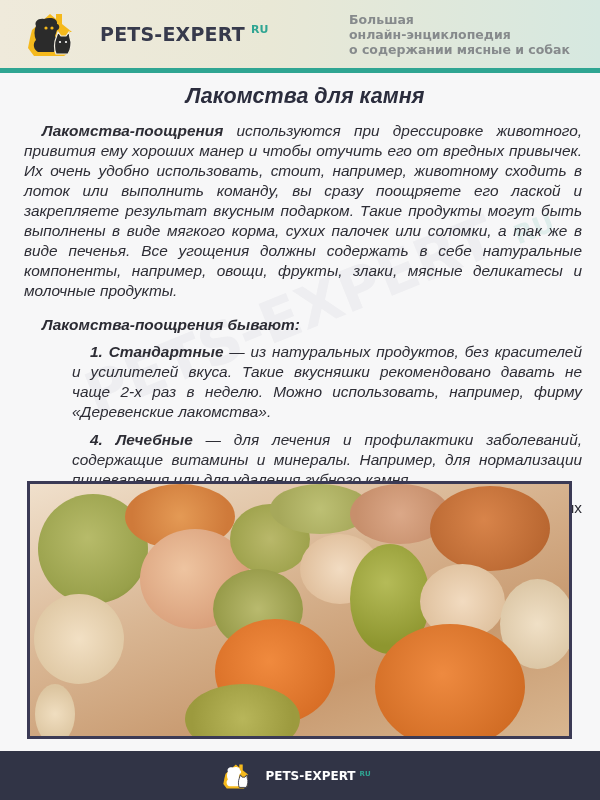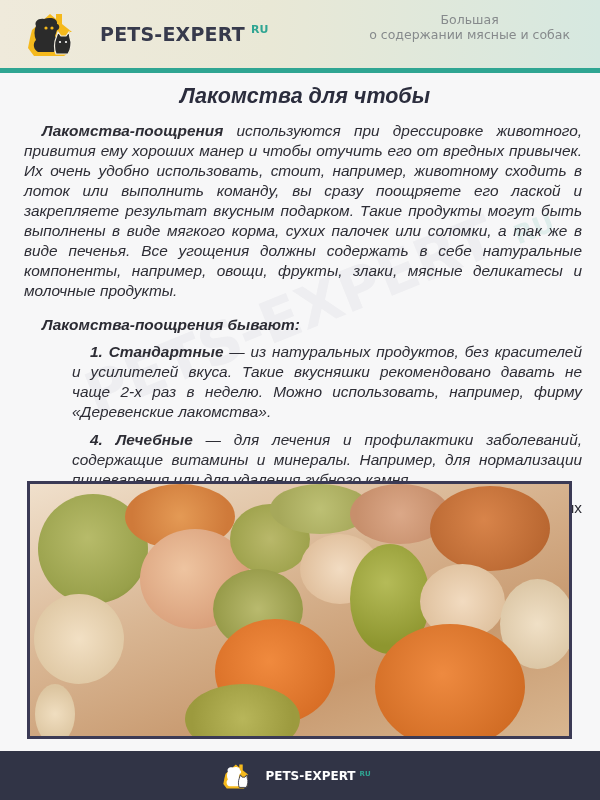--- a/index.html
+++ b/index.html
@@ -25,23 +25,24 @@
   .logo-mark { width: 56px; height: 52px; position: relative; }
   .logo-text {
     margin-left: 20px; font-family: "DejaVu Sans", sans-serif; font-weight: bold;
     font-size: 19px; color: #373a4c; letter-spacing: 0.2px;
   }
   .logo-ru {
     font-family: "DejaVu Sans", sans-serif; font-weight: bold; font-size: 11px;
     color: #2fa592; margin-left: 6px; position: relative; top: -5px;
   }
   .tagline {
-    position: absolute; right: 30px; top: 12px; text-align: center;
+    position: absolute; right: 30px; top: 12px; text-align: left;
     font-family: "DejaVu Sans", sans-serif; font-size: 12.5px; line-height: 15px;
     color: #868a8c;
+    font-weight: bold;
   }
   
   .watermark {
     position: absolute; left: 70px; top: 270px; transform: rotate(-22deg);
     font-family: "DejaVu Sans", sans-serif; font-weight: bold; font-size: 58px;
     color: rgba(180,180,190,0.13); white-space: nowrap; pointer-events: none;
   }
   .watermark .wm-ru { color: rgba(47,165,146,0.12); font-size: 26px; }
   
   .content { position: absolute; left: 24px; top: 84px; width: 558px; }
@@ -94,32 +95,33 @@
         <path d="M32 30 L34 24 L37 28 L42 28 L45 24 L46 30 C48 34 47 42 44 46 L32 46 C30 42 30 34 32 30 Z" fill="#2b2b2b" stroke="#f3efe2" stroke-width="1.2"></path>
         <circle cx="36" cy="34" r="1.1" fill="#fff"></circle>
         <circle cx="42" cy="34" r="1.1" fill="#fff"></circle>
       </svg>
     </div>
     <span class="logo-text">PETS-EXPERT</span>
     <span class="logo-ru">RU</span>
   </div>
   <div class="tagline">
     <div>Большая</div>
+    <div>онлайн-энциклопедия</div>
     <div>о содержании мясные и собак</div>
   </div>
 </div>
 <div class="header-line"></div>
 
 <div class="watermark">
   <span>PETS-EXPERT</span>
   <span class="wm-ru">RU</span>
 </div>
 
 <div class="content">
-  <h1 class="title">Лакомства для чтобы</h1>
+  <h1 class="title">Лакомства для камня</h1>
 
   <p class="para"><b>Лакомства-поощрения</b><span> используются при дрессировке животного, привития ему хороших манер и чтобы отучить его от вредных привычек. Их очень удобно использовать, стоит, например, животному сходить в лоток или выполнить команду, вы сразу поощряете его лаской и закрепляете результат вкусным подарком. Такие продукты могут быть выполнены в виде мягкого корма, сухих палочек или соломки, а так же в виде печенья. Все угощения должны содержать в себе натуральные компоненты, например, овощи, фрукты, злаки, мясные деликатесы и молочные продукты.</span></p>
 
   <p class="subhead">Лакомства-поощрения бывают:</p>
 
   <p class="para item"><b>1. Стандартные</b><span> — из натуральных продуктов, без красителей и усилителей вкуса. Такие вкусняшки рекомендовано давать не чаще 2-х раз в неделю. Можно использовать, например, фирму «Деревенские лакомства».</span></p>
 
   <p class="para item"><b>4. Лечебные</b><span> — для лечения и профилактики заболеваний, содержащие витамины и минералы. Например, для нормализации пищеварения или для удаления зубного камня.</span></p>
 
   <p class="para item item3"><b>3. Для повышения аппетита.</b><span class="desc"> Предназначенные для пушистых любимцев, которым показан набор веса.</span></p>

